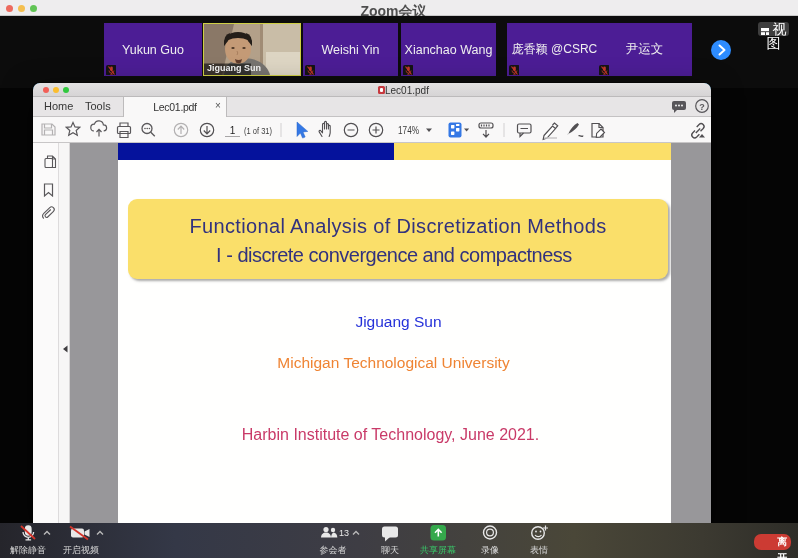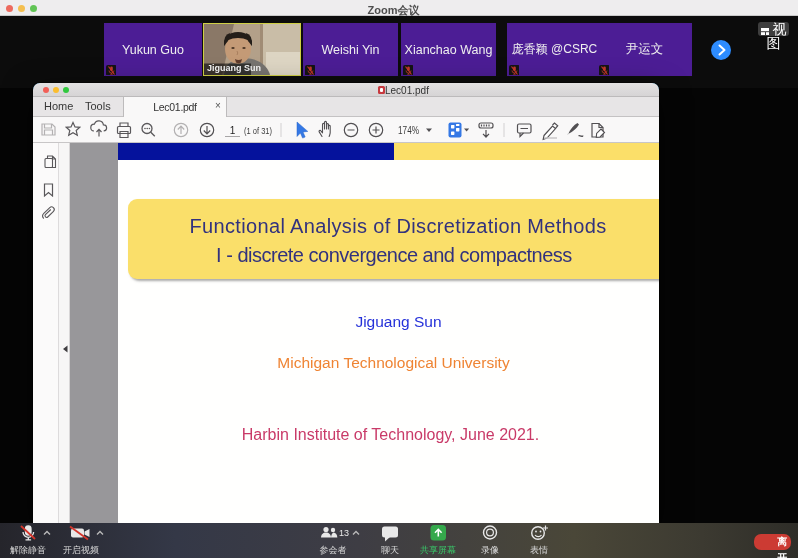--- a/index.html
+++ b/index.html
@@ -6,31 +6,31 @@
 html,body { width:798px; height:558px; overflow:hidden; background:#000; font-family:"Liberation Sans", sans-serif; }
 .abs { position:absolute; }
 #stage { position:relative; width:798px; height:558px; background:#050505; }
 
 
 #mactop { left:0; top:0; width:798px; height:16px; background:#eeedee; border-bottom:1px solid #c9c9c9; }
 .tl { position:absolute; top:4.5px; width:7px; height:7px; border-radius:50%; }
 #mactop .t1 { left:6px;  background:#ed6a5e; }
 #mactop .t2 { left:18px; background:#f4bf4f; }
 #mactop .t3 { left:30px; background:#61c455; }
-#mactitle { left:0; top:2.5px; width:787px; text-align:center; font-size:11px; font-weight:bold; color:#4e4e4e; }
+#mactitle { left:0; top:2.5px; width:787px; text-align:center; font-size:14px; font-weight:bold; color:#4e4e4e; }
 
 
 #strip { left:0; top:16px; width:798px; height:72px; background:#0c0c0c; }
 .tile { position:absolute; top:7px; height:53px; background:#4c1d95; color:#efefef; font-size:12.5px; display:flex; align-items:center; justify-content:center; }
 .micbadge { position:absolute; left:2px; bottom:1px; width:10px; height:10px; }
 #viewbtn { left:758px; top:6px; width:31px; height:14px; background:#3e3e3e; border-radius:3px; color:#fff; font-size:14px; line-height:14px; text-align:center; }
 #nextbtn { left:711px; top:24px; width:20px; height:20px; border-radius:50%; background:#2d8cff; }
 
 
-#acro { left:33px; top:83px; width:626px; height:440px; background:#0369a1; border-radius:7px 7px 0 0; box-shadow:0 0 0 1px rgba(0,0,0,.35), 0 10px 30px rgba(0,0,0,.6); overflow:hidden; }
+#acro { left:33px; top:83px; width:678px; height:440px; background:#0369a1; border-radius:7px 7px 0 0; box-shadow:0 0 0 1px rgba(0,0,0,.35), 0 10px 30px rgba(0,0,0,.6); overflow:hidden; }
 #atitle { left:0; top:0; width:730px; height:14px; background:linear-gradient(#e3e1e2,#d6d4d5); border-bottom:1px solid #bcbabb; }
 #atitle .t1 { left:10px; top:4px; width:6px; height:6px; border-radius:50%; background:#f25f57; }
 #atitle .t2 { left:20px; top:4px; width:6px; height:6px; border-radius:50%; background:#fbbd2e; }
 #atitle .t3 { left:30px; top:4px; width:6px; height:6px; border-radius:50%; background:#31c83e; }
 #atitletext { left:352px; top:1.5px; font-size:10px; color:#333; }
 #pdficon { left:345px; top:3px; width:7px; height:8px; background:#c7393f; border-radius:1.5px; }
 #pdficon:after { content:""; position:absolute; left:2px; top:2px; width:3px; height:4px; background:#fff; border-radius:1px; }
 #tabbar { left:0; top:14px; width:730px; height:20px; background:#e7e5e6; border-bottom:1px solid #c4c2c3; }
 #tabbar .lbl { position:absolute; top:3px; font-size:11px; color:#363636; }
 #activetab { left:90px; top:0; width:104px; height:20px; background:#f9f8f8; border-left:1px solid #bdbbbc; border-right:1px solid #bdbbbc; font-size:10.5px; letter-spacing:-0.3px; color:#333; text-align:center; line-height:20px; }

